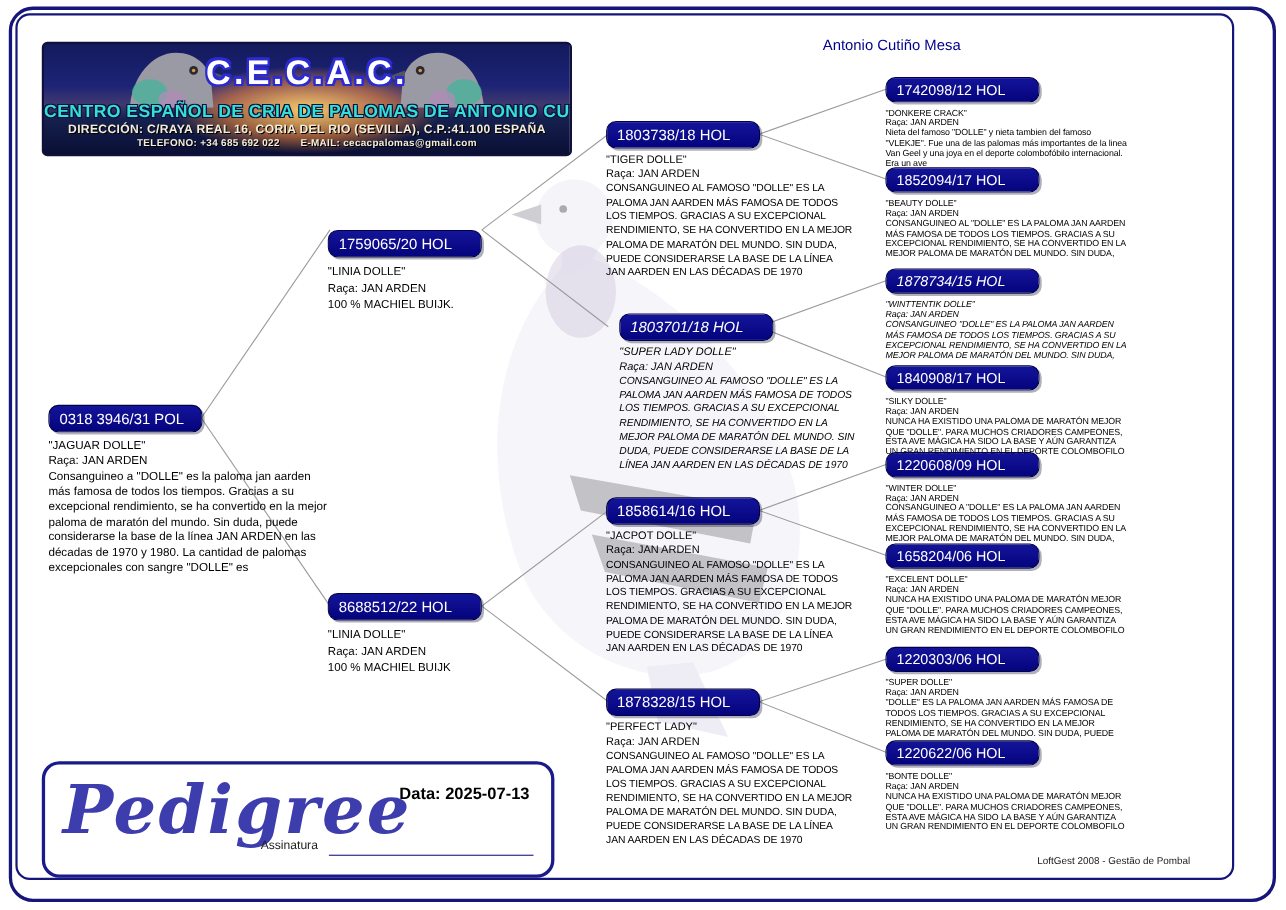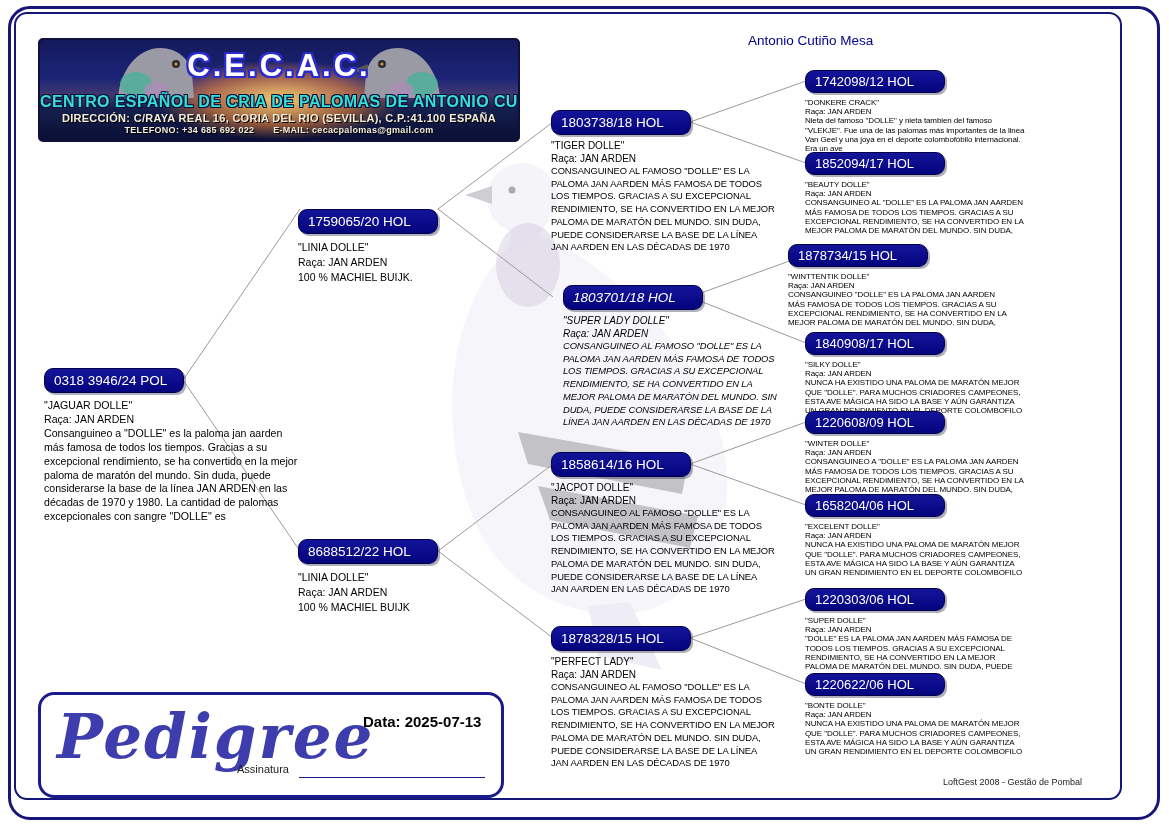--- a/index.html
+++ b/index.html
@@ -85,21 +85,21 @@
   
   .pos-s  {left:44px;  top:368px; width:256px;}
   .pos-g2a{left:298px; top:209px; width:195px;}
   .pos-g2b{left:298px; top:539px; width:195px;}
   .pos-g3a{left:551px; top:110px; width:224px;}
   .pos-g3b{left:563px; top:285px; width:224px;font-style:italic;}
   .pos-g3c{left:551px; top:452px; width:224px;}
   .pos-g3d{left:551px; top:626px; width:224px;}
   .pos-g4a{left:805px; top:70px;  width:220px;}
   .pos-g4b{left:805px; top:152px; width:220px;}
-  .pos-g4c{left:788px; top:244px; width:220px;}
+  .pos-g4c{left:805px; top:244px; width:220px;font-style:italic;}
   .pos-g4d{left:805px; top:332px; width:220px;}
   .pos-g4e{left:805px; top:411px; width:220px;}
   .pos-g4f{left:805px; top:494px; width:220px;}
   .pos-g4g{left:805px; top:588px; width:220px;}
   .pos-g4h{left:805px; top:673px; width:220px;}
   
   .footer-box{
     position:absolute;left:38px;top:692px;width:460px;height:100px;
     border:3px solid #1a1a8c;border-radius:16px;background:#fff;
   }
@@ -172,21 +172,21 @@
   <div class="banner-addr">DIRECCIÓN: C/RAYA REAL 16, CORIA DEL RIO (SEVILLA), C.P.:41.100 ESPAÑA</div>
   <div class="banner-tel">
     <span>TELEFONO: +34 685 692 022</span>
     <span>E-MAIL: cecacpalomas@gmail.com</span>
   </div>
 </div>
 
 <div class="owner">Antonio Cutiño Mesa</div>
 
 <div class="node sz-a pos-s">
-  <div class="badge">0318 3946/24 POL</div>
+  <div class="badge">0318 3946/31 POL</div>
   <div class="pname">"JAGUAR DOLLE"</div>
   <div class="prace">Raça: JAN ARDEN</div>
   <div class="pdesc">Consanguineo a "DOLLE" es la paloma jan aarden más famosa de todos los tiempos. Gracias a su excepcional rendimiento, se ha convertido en la mejor paloma de maratón del mundo. Sin duda, puede considerarse la base de la línea JAN ARDEN en las décadas de 1970 y 1980. La cantidad de palomas excepcionales con sangre "DOLLE" es</div>
 </div>
 
 <div class="node sz-b pos-g2a">
   <div class="badge">1759065/20 HOL</div>
   <div class="pname">"LINIA DOLLE"</div>
   <div class="prace">Raça: JAN ARDEN</div>
   <div class="pdesc">100 % MACHIEL BUIJK.</div>

